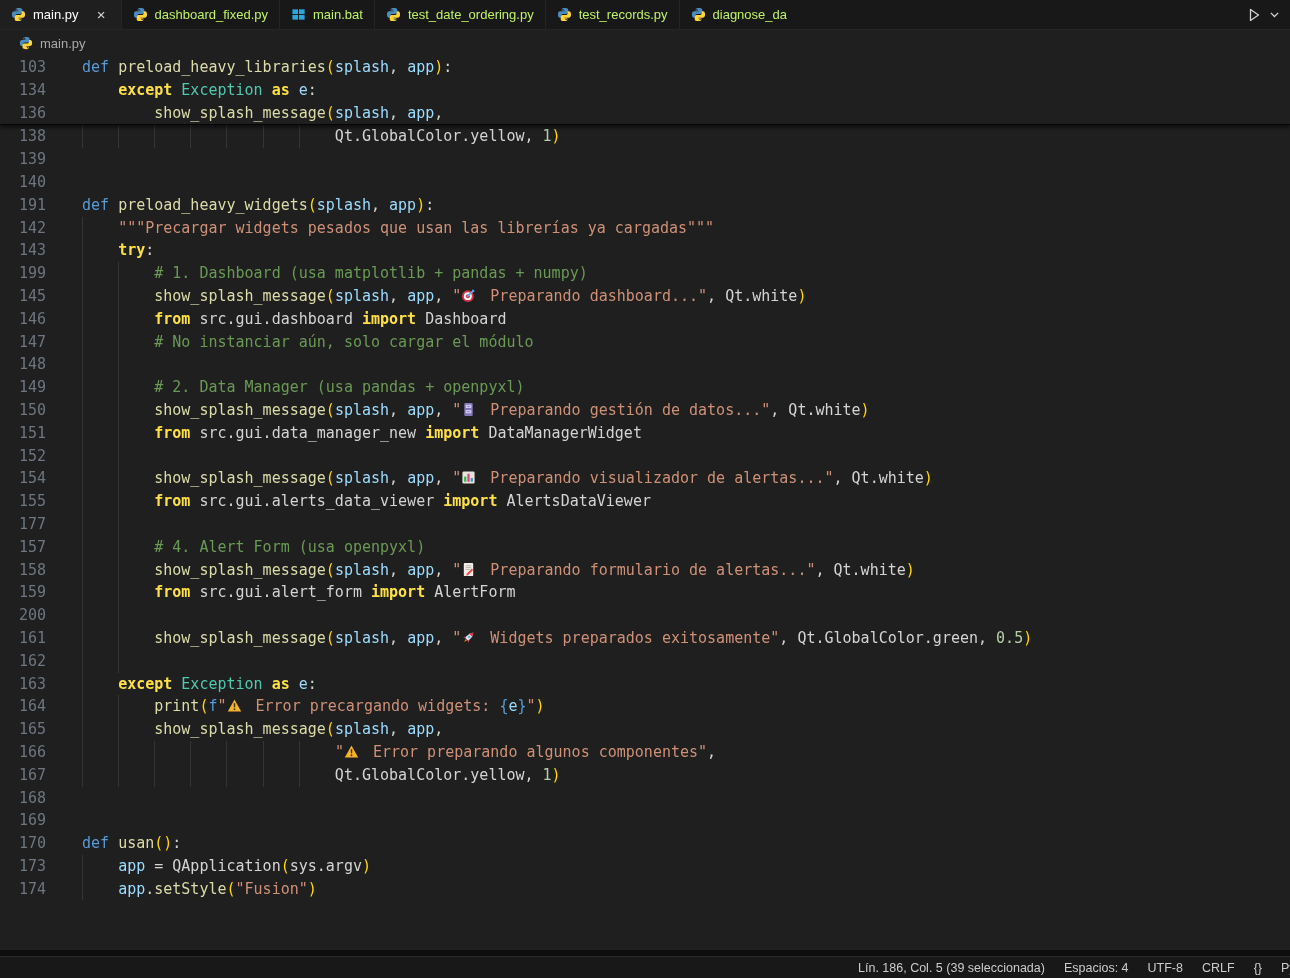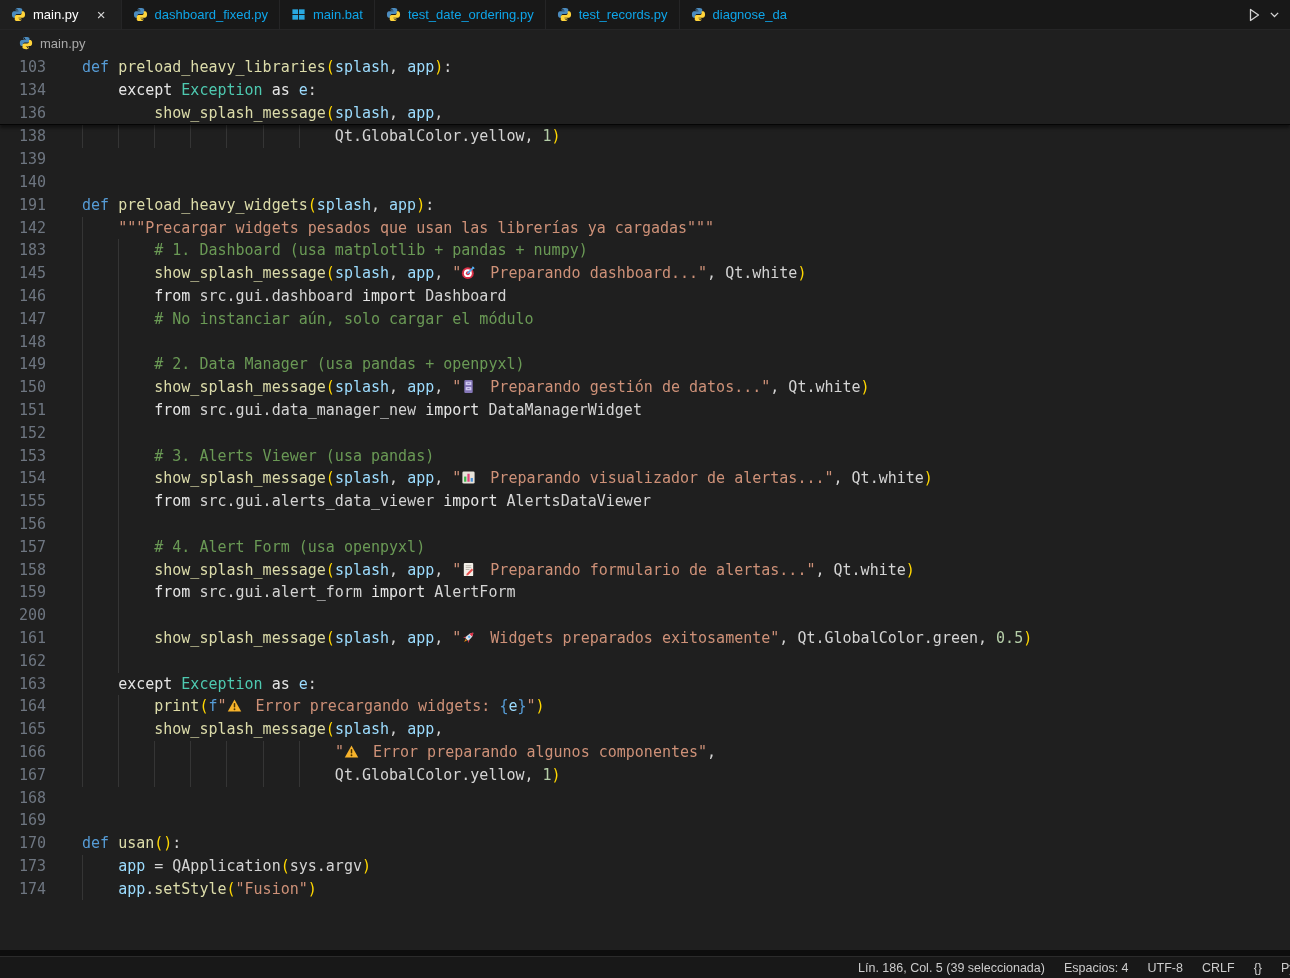--- a/index.html
+++ b/index.html
@@ -3,21 +3,21 @@
 <meta charset="utf-8">
 <style>
   html,body{margin:0;padding:0;background:#000;}
   .window{width:1290px;height:978px;background:#1f1f1f;overflow:hidden;position:relative;
           font-family:"Liberation Sans",sans-serif;box-sizing:border-box;}
   .window *{box-sizing:border-box;}
 
   
   .tabbar{height:30px;background:#181818;display:flex;align-items:stretch;border-bottom:1px solid #252526;}
   .tabs{display:flex;flex:1;min-width:0;}
-  .tab{display:flex;align-items:center;gap:7px;padding:0 11px;font-size:13px;color:#0ea5e9;
+  .tab{display:flex;align-items:center;gap:7px;padding:0 11px;font-size:13px;color:#bef264;
        background:#181818;border-right:1px solid #252526;white-space:nowrap;cursor:pointer;}
   .tab.active{background:#1f1f1f;color:#ffffff;}
   .tab-icon{display:inline-flex;}
   .tab-icon svg{width:15px;height:15px;}
   .tab-close{margin-left:7px;width:17px;text-align:center;font-size:15px;line-height:17px;color:#d7d7d7;border-radius:3px;}
   .tab.truncated{flex:1;min-width:0;overflow:hidden;border-right:none;}
   .tab.truncated .tab-label{overflow:hidden;text-overflow:clip;}
   .tab-actions{display:flex;align-items:center;gap:6px;padding:0 9px;background:#181818;}
   .tab-action{display:inline-flex;align-items:center;cursor:pointer;}
 
@@ -28,21 +28,21 @@
 
   
   .editor{height:894px;background:#1f1f1f;overflow:hidden;position:relative;
           font-family:"DejaVu Sans Mono","Liberation Mono",monospace;font-size:15px;color:#d4d4d4;}
   .sticky{position:relative;z-index:2;background:#1f1f1f;border-bottom:1px solid #050505;
           box-shadow:0 3px 3px rgba(0,0,0,.45);}
   .line{display:flex;height:22.8px;line-height:22.8px;}
   .gutter{flex:0 0 66px;padding-right:20px;text-align:right;color:#6e7681;}
   .content{position:relative;flex:1;padding-left:16px;white-space:pre;}
   .guide{position:absolute;top:0;bottom:0;width:1px;background:rgba(255,255,255,.10);}
-  .tok-k{color:#569CD6;}  .tok-kc{color:#e5e5e5;} .tok-cls{color:#4EC9B0;}
+  .tok-k{color:#569CD6;}  .tok-kc{color:#fde047;font-weight:bold;} .tok-cls{color:#4EC9B0;}
   .tok-fn{color:#DCDCAA;} .tok-v{color:#9CDCFE;}  .tok-s{color:#CE9178;}
   .tok-c{color:#6A9955;}  .tok-n{color:#B5CEA8;}  .tok-w{color:#D4D4D4;}
   .tok-b1{color:#FFD700;} .tok-fb{color:#569CD6;}
   .emoji{display:inline-block;width:20px;height:15px;position:relative;top:2px;}
   .emoji svg{width:15px;height:15px;}
 
   
   .bottom-band{height:6px;background:#0d0d0d;}
   .statusbar{height:22px;background:#181818;border-top:1px solid #2b2b2b;display:flex;
              align-items:center;justify-content:flex-end;gap:19px;font-size:12.5px;color:#cccccc;overflow:hidden;}
@@ -167,21 +167,25 @@
         </div>
         <div class="line">
           <span class="gutter">191</span>
           <span class="content"><span class="tok-k">def </span><span class="tok-fn">preload_heavy_widgets</span><span class="tok-b1">(</span><span class="tok-v">splash</span><span class="tok-w">, </span><span class="tok-v">app</span><span class="tok-b1">)</span><span class="tok-w">:</span></span>
         </div>
         <div class="line">
           <span class="gutter">142</span>
           <span class="content"><span class="guide" style="left: calc(0ch + 16px);"></span><span class="tok-w">    </span><span class="tok-s">"""Precargar widgets pesados que usan las librerías ya cargadas"""</span></span>
         </div>
         <div class="line">
-          <span class="gutter">183</span>
+          <span class="gutter">143</span>
+          <span class="content"><span class="guide" style="left: calc(0ch + 16px);"></span><span class="tok-w">    </span><span class="tok-kc">try</span><span class="tok-w">:</span></span>
+        </div>
+        <div class="line">
+          <span class="gutter">199</span>
           <span class="content"><span class="guide" style="left: calc(0ch + 16px);"></span><span class="guide" style="left: calc(4ch + 16px);"></span><span class="tok-w">        </span><span class="tok-c"># 1. Dashboard (usa matplotlib + pandas + numpy)</span></span>
         </div>
         <div class="line">
           <span class="gutter">145</span>
           <span class="content"><span class="guide" style="left: calc(0ch + 16px);"></span><span class="guide" style="left: calc(4ch + 16px);"></span><span class="tok-w">        </span><span class="tok-fn">show_splash_message</span><span class="tok-b1">(</span><span class="tok-v">splash</span><span class="tok-w">, </span><span class="tok-v">app</span><span class="tok-w">, </span><span class="tok-s">"</span><span class="emoji"><svg viewBox="0 0 16 16">
                 <circle cx="7.3" cy="8.7" r="6.3" fill="#da2f47"></circle>
                 <circle cx="7.3" cy="8.7" r="4.2" fill="#ffffff"></circle>
                 <circle cx="7.3" cy="8.7" r="2.1" fill="#da2f47"></circle>
                 <path d="M7.3 8.7 L13.2 2.8" stroke="#55acee" stroke-width="1.8" stroke-linecap="round"></path>
                 <path d="M12.2 1.4 l2.4 2.4 l-1.2.4 l-1.6-1.6 Z" fill="#55acee"></path>
@@ -215,38 +219,34 @@
         </div>
         <div class="line">
           <span class="gutter">151</span>
           <span class="content"><span class="guide" style="left: calc(0ch + 16px);"></span><span class="guide" style="left: calc(4ch + 16px);"></span><span class="tok-w">        </span><span class="tok-kc">from </span><span class="tok-w">src.gui.data_manager_new </span><span class="tok-kc">import </span><span class="tok-w">DataManagerWidget</span></span>
         </div>
         <div class="line">
           <span class="gutter">152</span>
           <span class="content"><span class="guide" style="left: calc(0ch + 16px);"></span><span class="guide" style="left: calc(4ch + 16px);"></span></span>
         </div>
         <div class="line">
-          <span class="gutter">153</span>
-          <span class="content"><span class="guide" style="left: calc(0ch + 16px);"></span><span class="guide" style="left: calc(4ch + 16px);"></span><span class="tok-w">        </span><span class="tok-c"># 3. Alerts Viewer (usa pandas)</span></span>
-        </div>
-        <div class="line">
           <span class="gutter">154</span>
           <span class="content"><span class="guide" style="left: calc(0ch + 16px);"></span><span class="guide" style="left: calc(4ch + 16px);"></span><span class="tok-w">        </span><span class="tok-fn">show_splash_message</span><span class="tok-b1">(</span><span class="tok-v">splash</span><span class="tok-w">, </span><span class="tok-v">app</span><span class="tok-w">, </span><span class="tok-s">"</span><span class="emoji"><svg viewBox="0 0 16 16">
                 <rect x="1.5" y="1.5" width="13" height="13" rx="1.5" fill="#e8e3da"></rect>
                 <rect x="3.3" y="7" width="2.4" height="5.5" fill="#3bb54a"></rect>
                 <rect x="6.8" y="4" width="2.4" height="8.5" fill="#e0447a"></rect>
                 <rect x="10.3" y="8.5" width="2.4" height="4" fill="#4a90d9"></rect>
               </svg></span><span class="tok-s"> Preparando visualizador de alertas..."</span><span class="tok-w">, Qt.white</span><span class="tok-b1">)</span></span>
         </div>
         <div class="line">
           <span class="gutter">155</span>
           <span class="content"><span class="guide" style="left: calc(0ch + 16px);"></span><span class="guide" style="left: calc(4ch + 16px);"></span><span class="tok-w">        </span><span class="tok-kc">from </span><span class="tok-w">src.gui.alerts_data_viewer </span><span class="tok-kc">import </span><span class="tok-w">AlertsDataViewer</span></span>
         </div>
         <div class="line">
-          <span class="gutter">156</span>
+          <span class="gutter">177</span>
           <span class="content"><span class="guide" style="left: calc(0ch + 16px);"></span><span class="guide" style="left: calc(4ch + 16px);"></span></span>
         </div>
         <div class="line">
           <span class="gutter">157</span>
           <span class="content"><span class="guide" style="left: calc(0ch + 16px);"></span><span class="guide" style="left: calc(4ch + 16px);"></span><span class="tok-w">        </span><span class="tok-c"># 4. Alert Form (usa openpyxl)</span></span>
         </div>
         <div class="line">
           <span class="gutter">158</span>
           <span class="content"><span class="guide" style="left: calc(0ch + 16px);"></span><span class="guide" style="left: calc(4ch + 16px);"></span><span class="tok-w">        </span><span class="tok-fn">show_splash_message</span><span class="tok-b1">(</span><span class="tok-v">splash</span><span class="tok-w">, </span><span class="tok-v">app</span><span class="tok-w">, </span><span class="tok-s">"</span><span class="emoji"><svg viewBox="0 0 16 16">
                 <rect x="3" y="1" width="10" height="14" rx="1" fill="#f3efe8"></rect>

